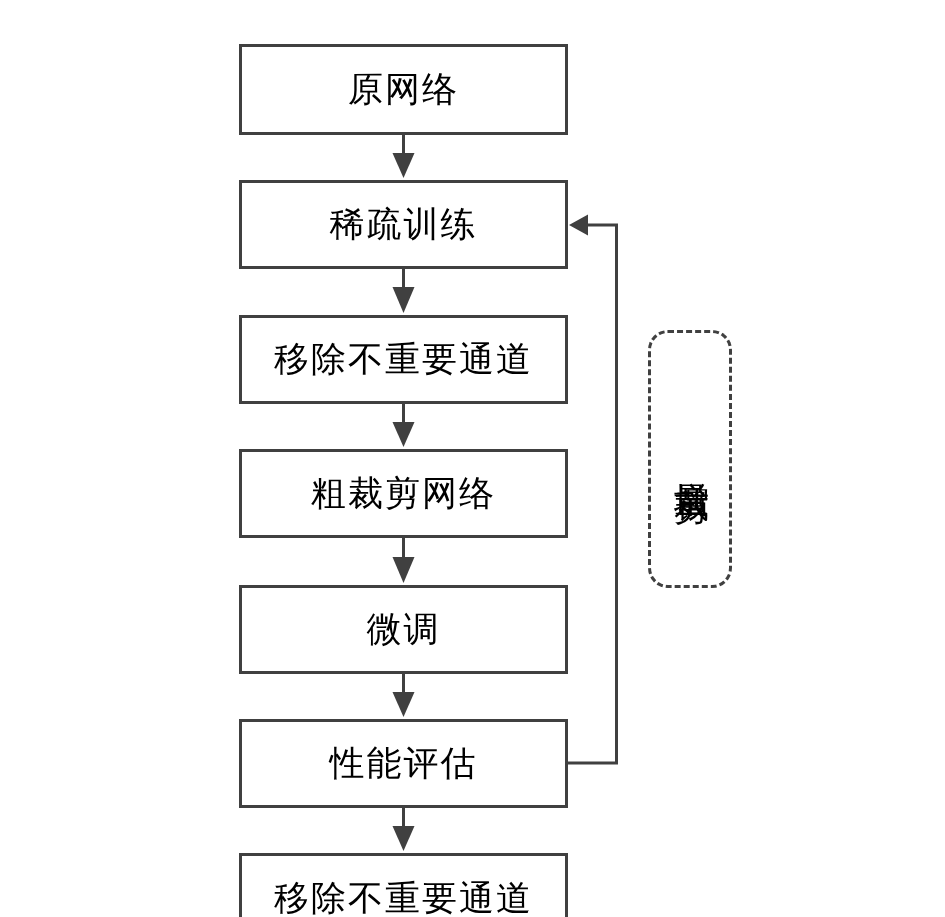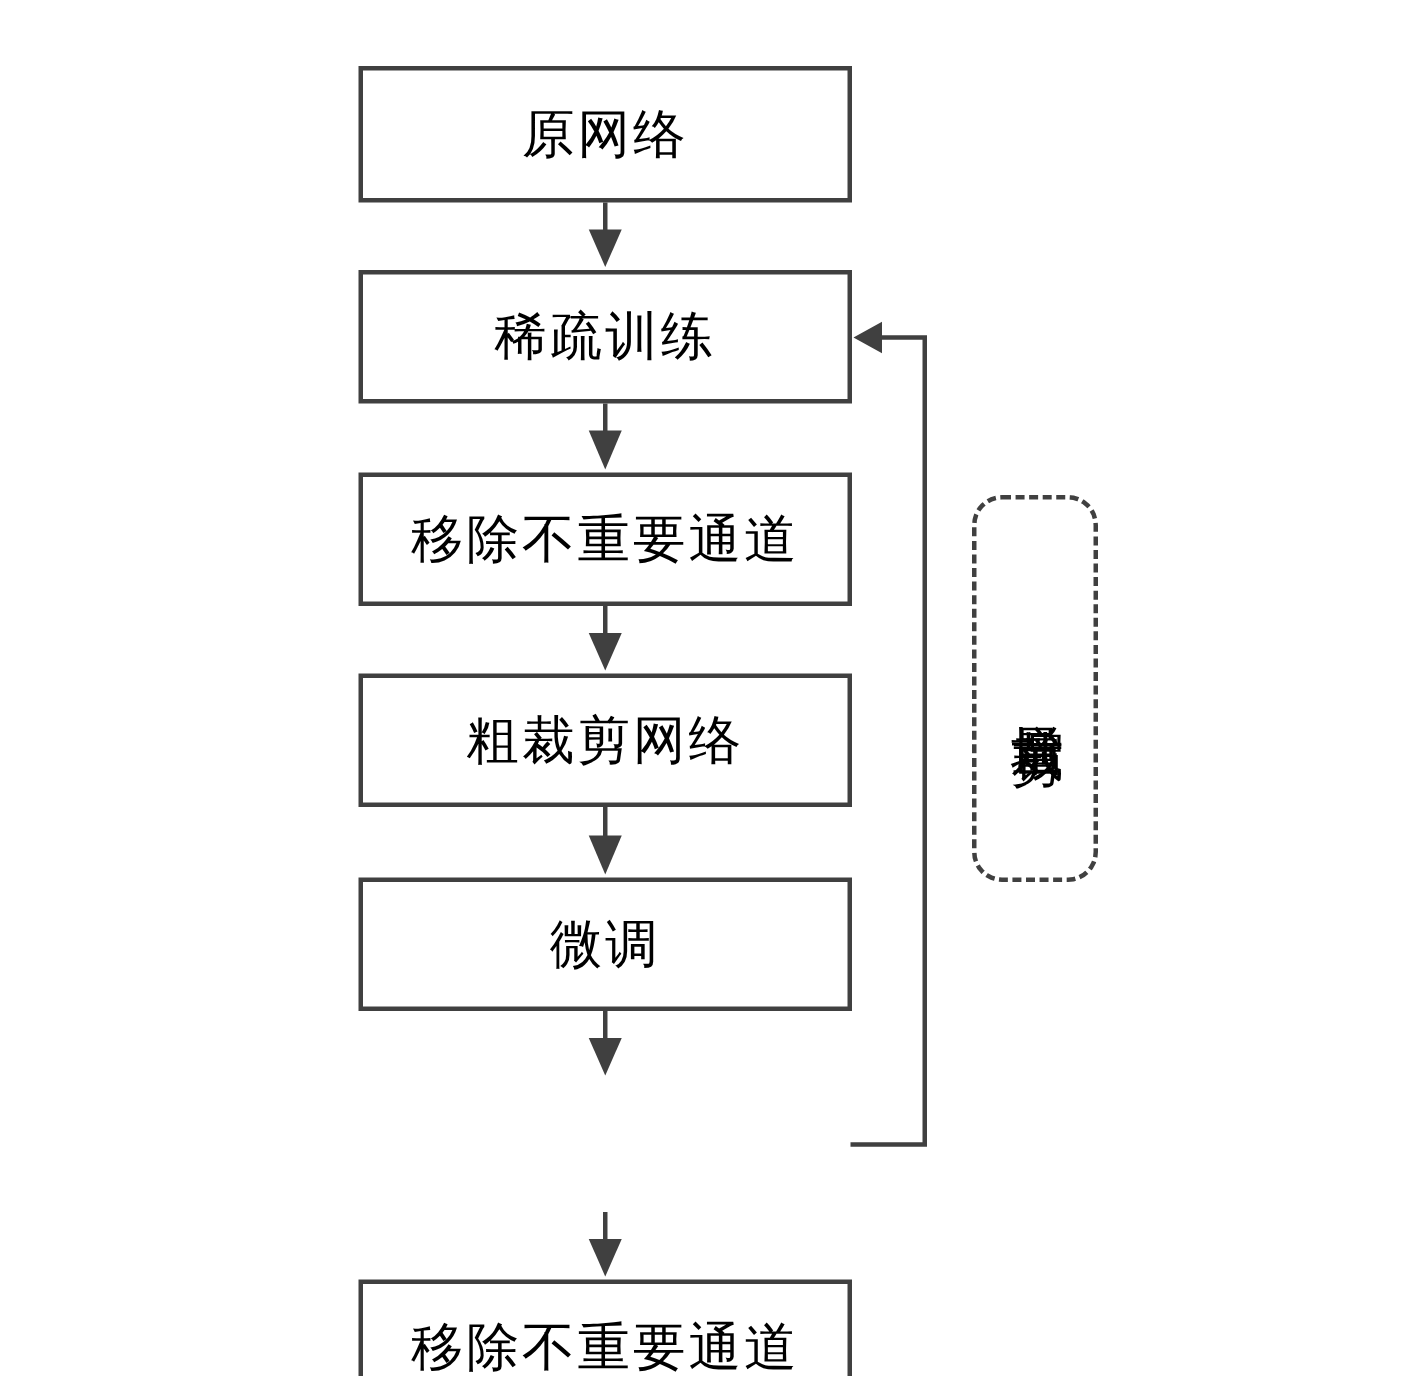--- a/index.html
+++ b/index.html
@@ -91,20 +91,23 @@
   </div>
 
   <div class="step" style="top:413px;height:89px;">
     <span class="step-label">粗裁剪网络</span>
   </div>
 
   <div class="step" style="top:549px;height:89px;">
     <span class="step-label">微调</span>
   </div>
 
+  <div class="step" style="top:683px;height:89px;">
+    <span class="step-label">性能评估</span>
+  </div>
 
   <div class="step" style="top:817px;height:91px;">
     <span class="step-label">移除不重要通道</span>
   </div>
 
   <div class="loop-box">
     <span class="loop-label">增量裁剪</span>
   </div>
 
   <svg class="connector-layer" viewBox="0 0 945 917">

